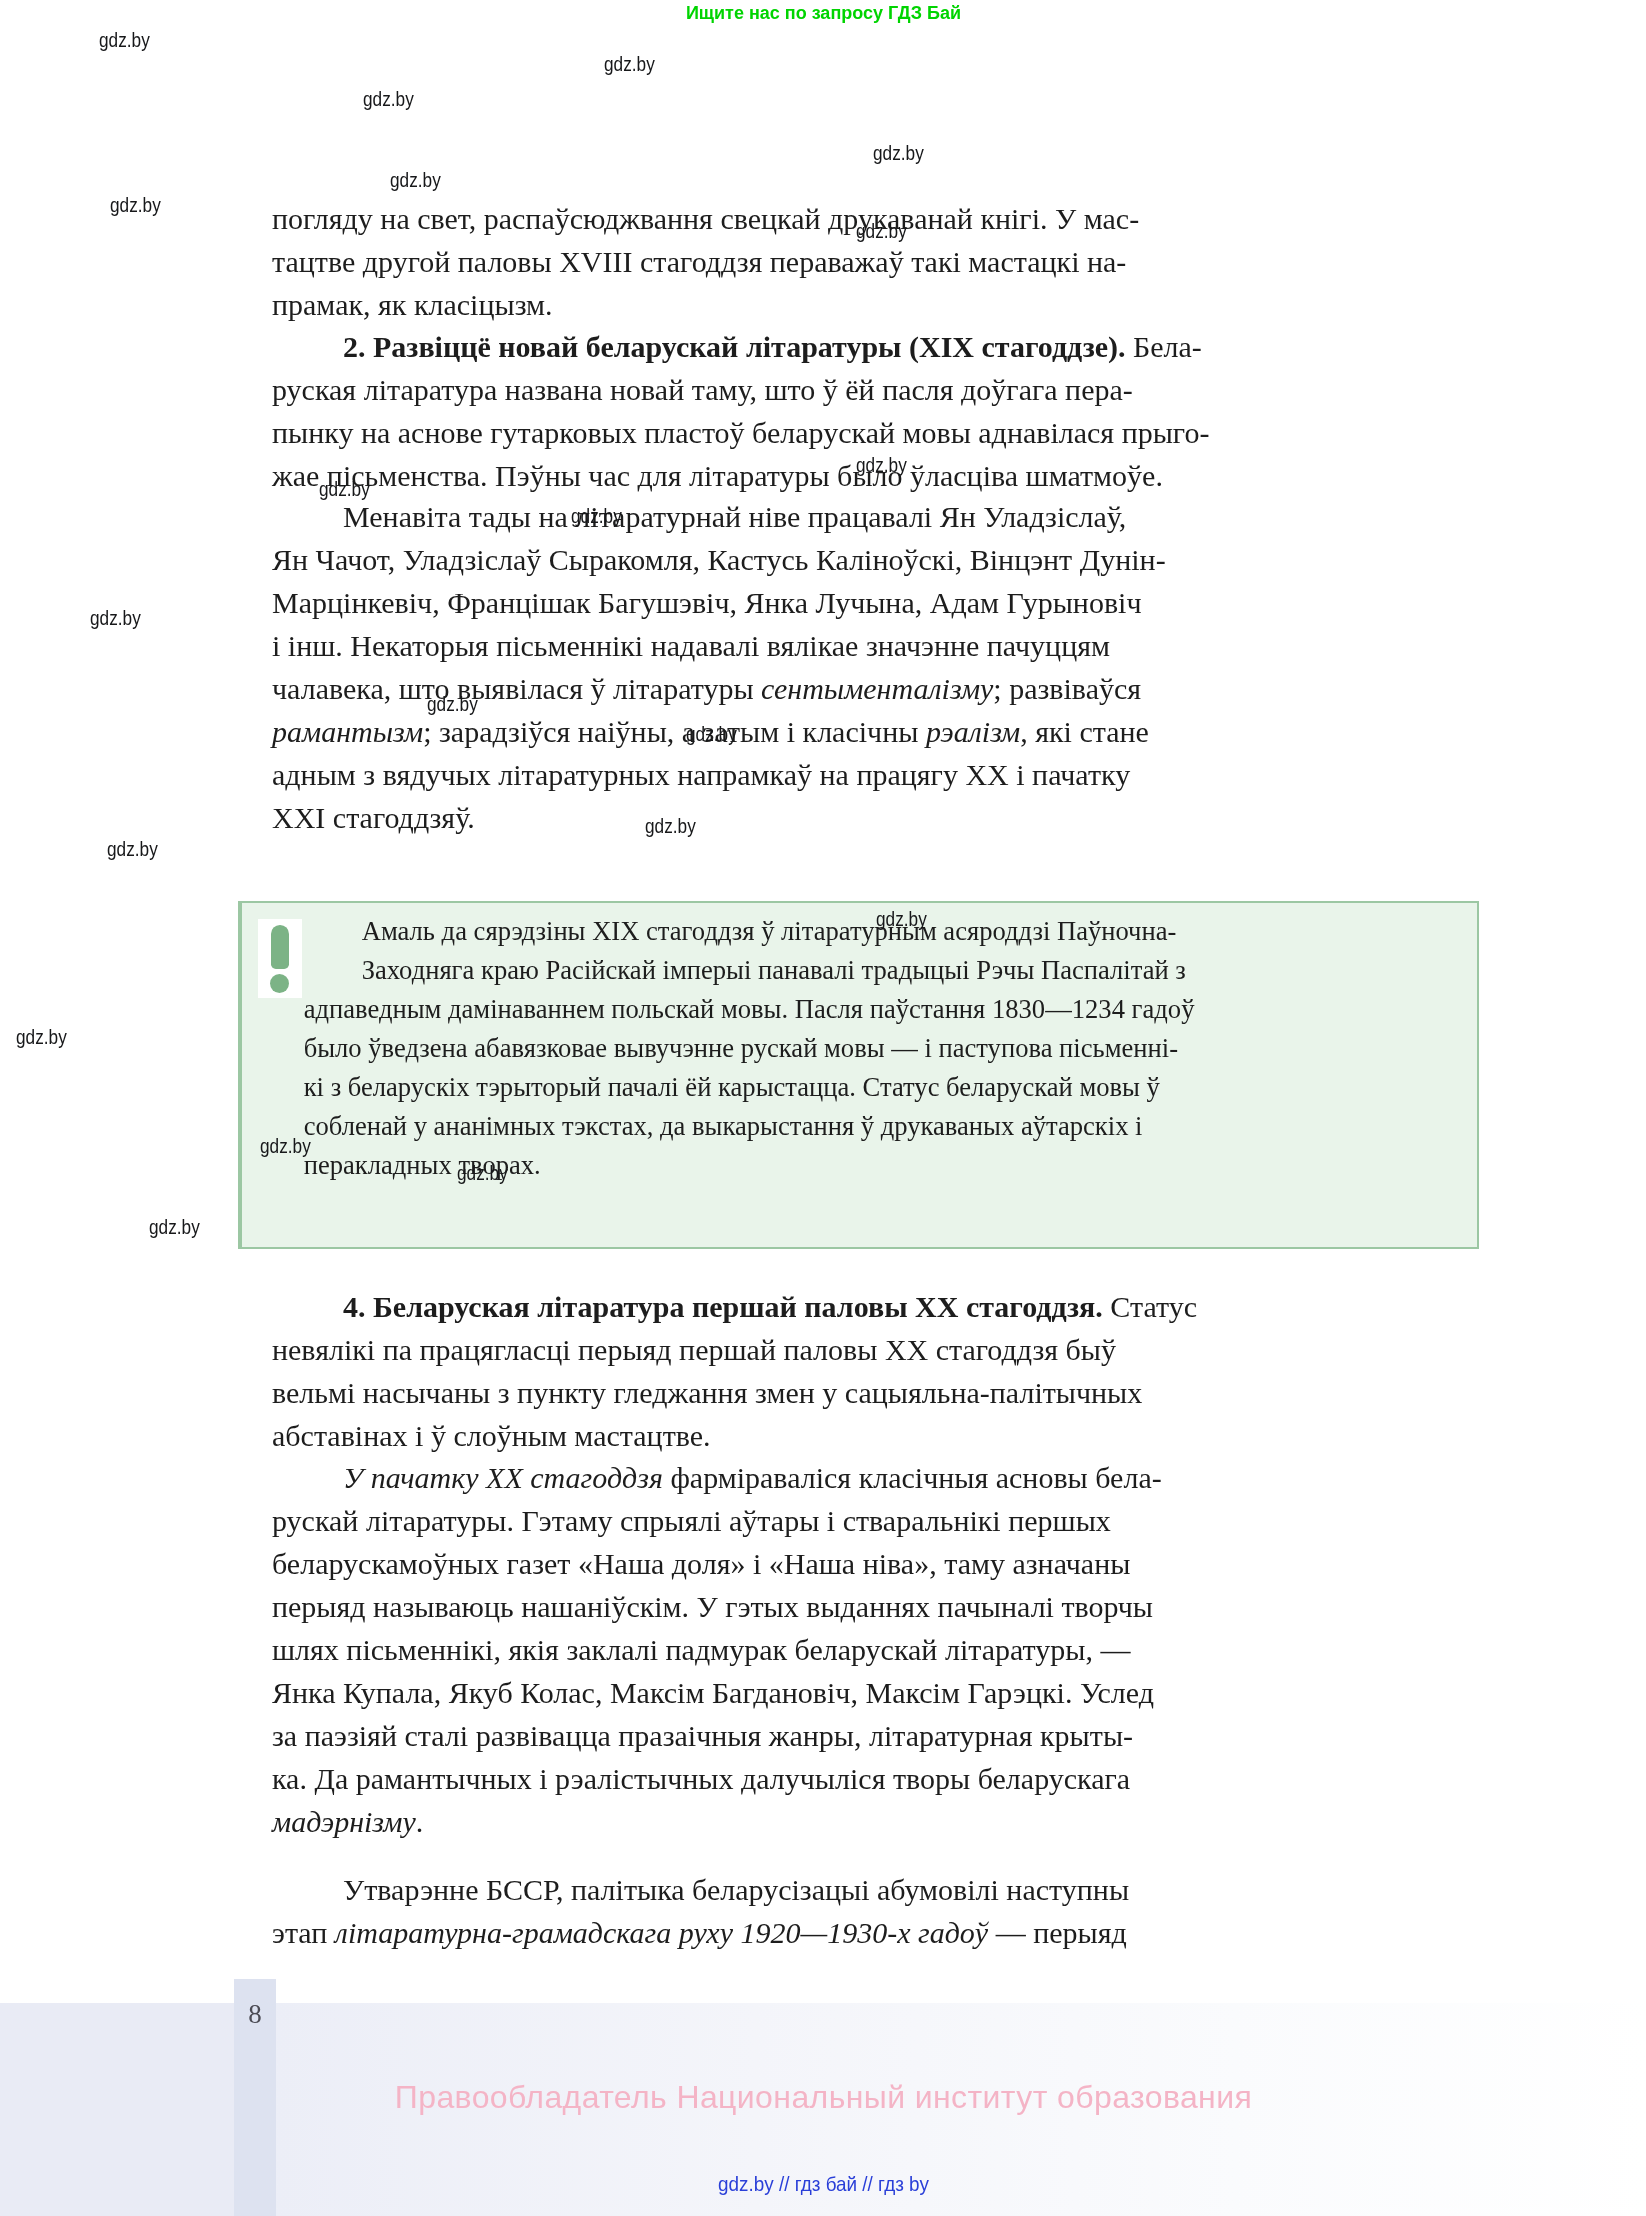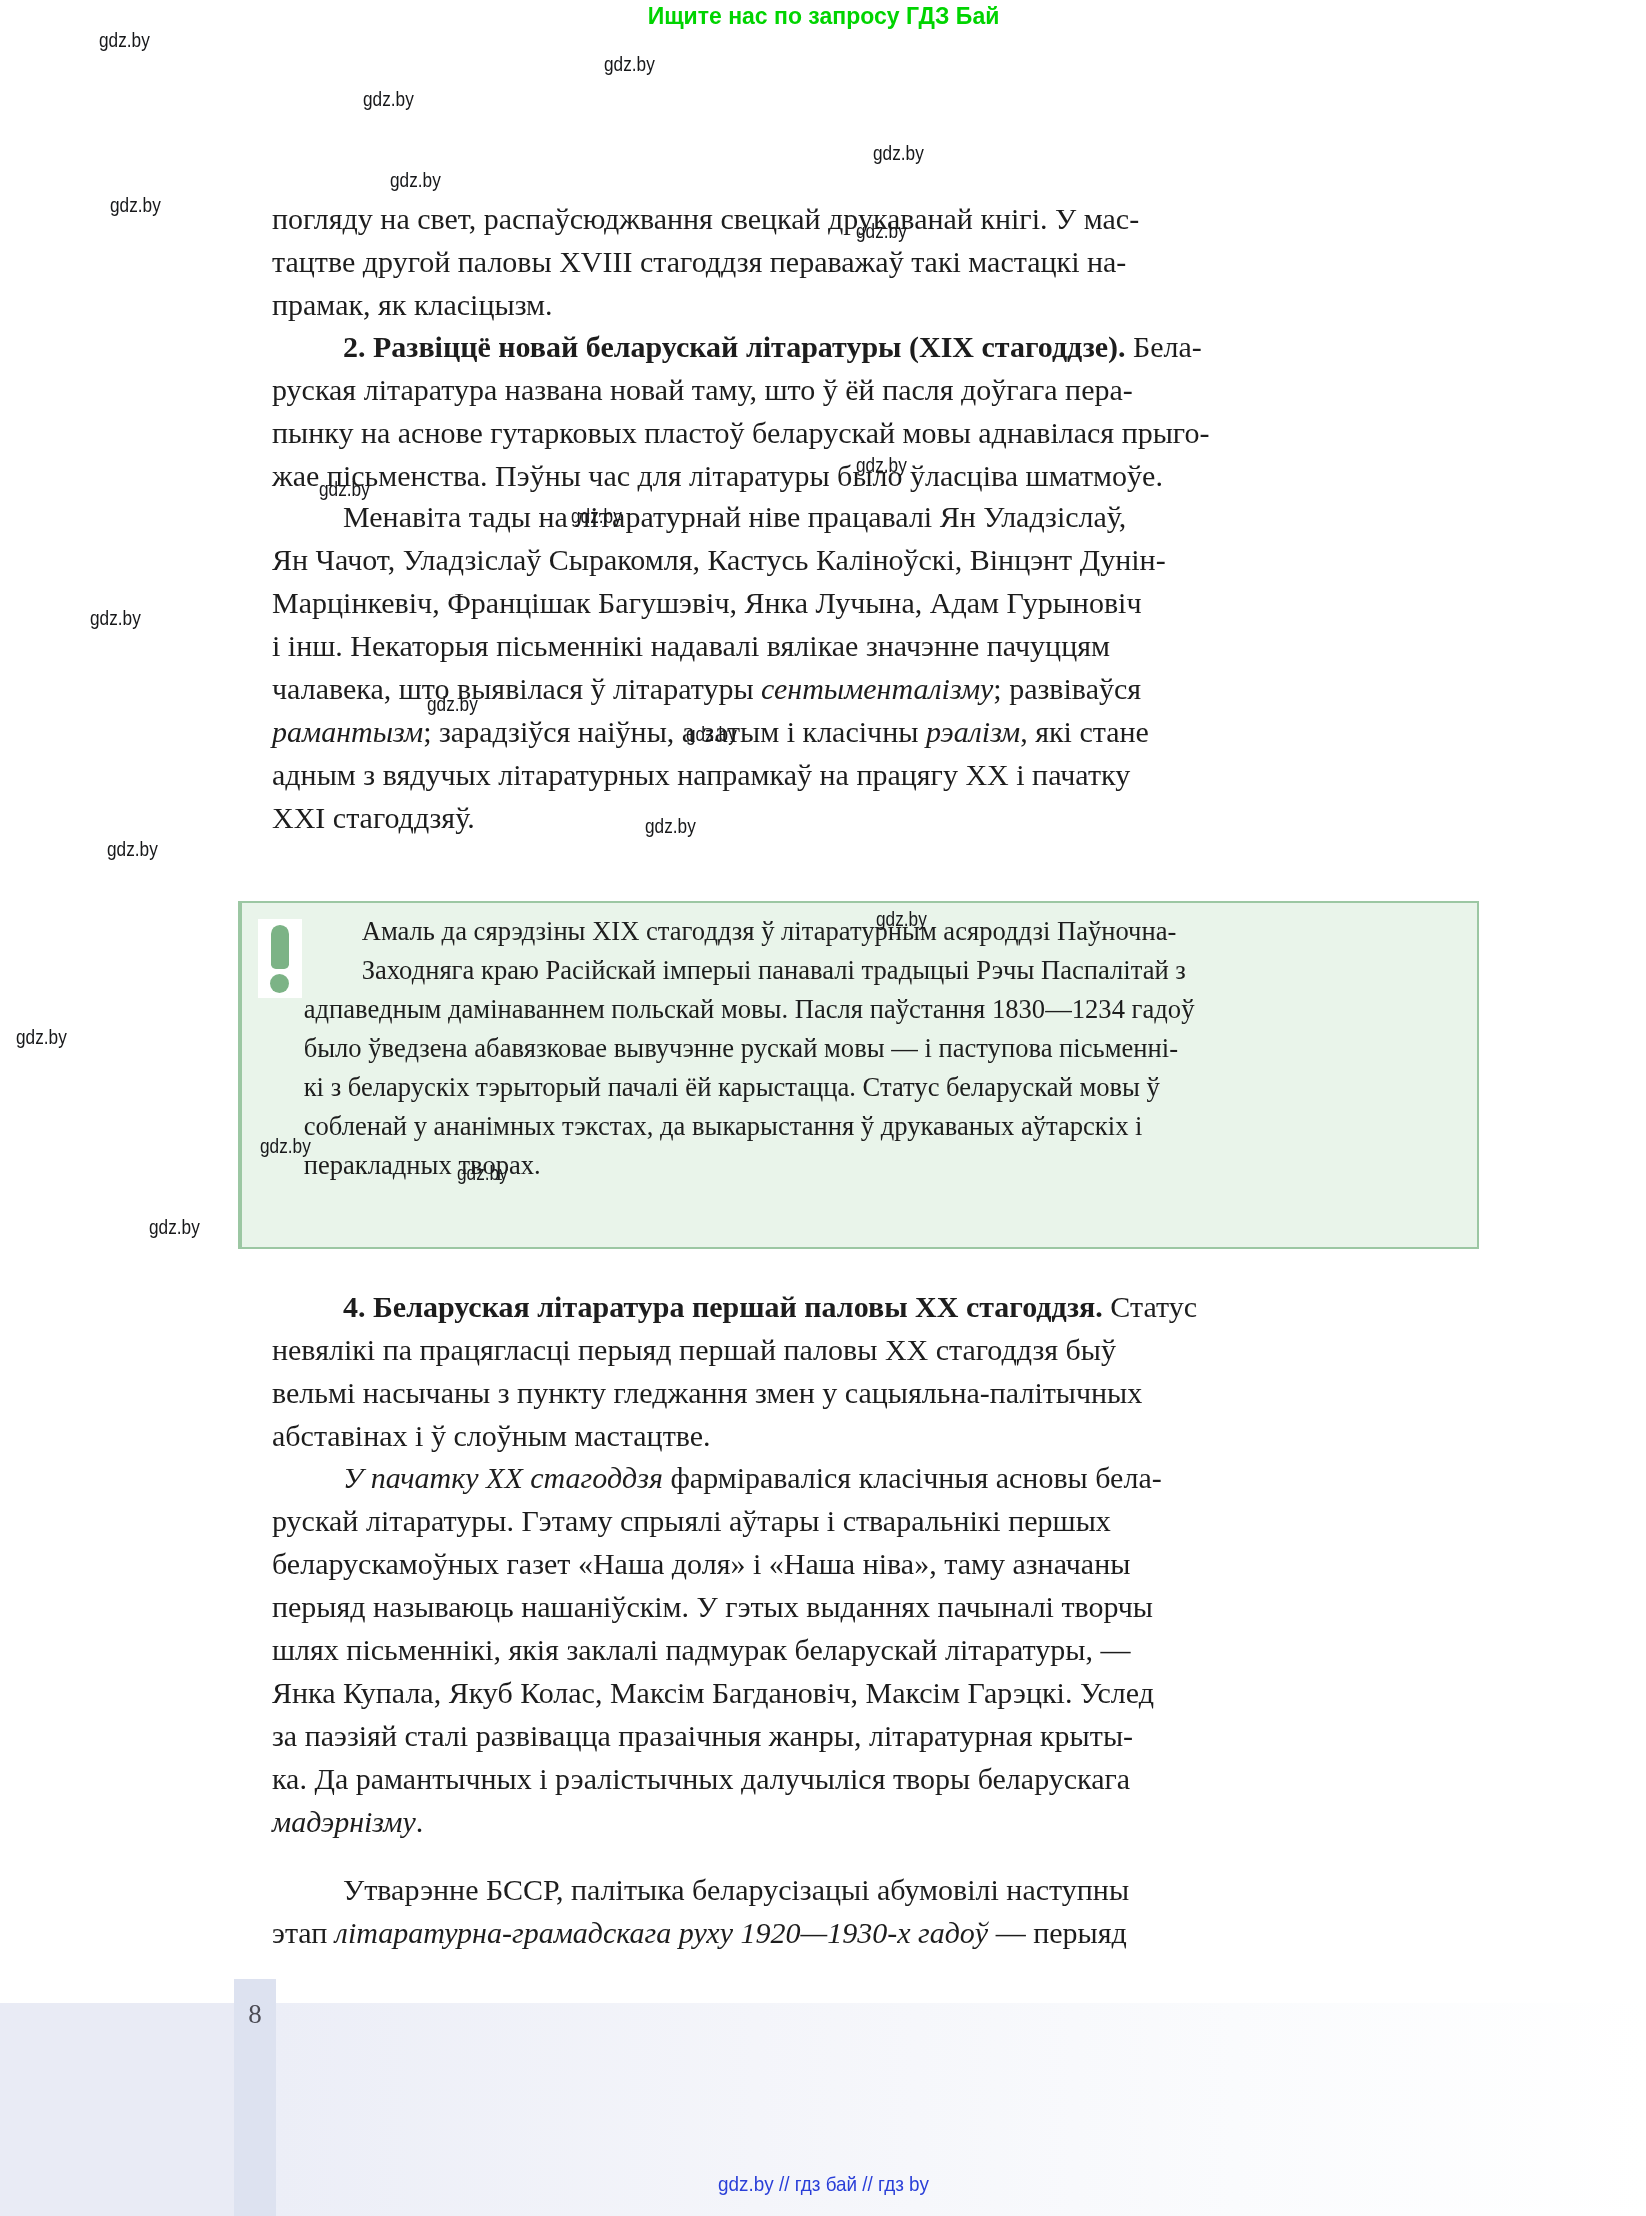--- a/index.html
+++ b/index.html
@@ -20,21 +20,21 @@
   }
 
   
   .promo-banner {
     position: absolute;
     top: 3.2px;
     left: 0;
     width: 1647px;
     text-align: center;
     font-family: "Liberation Sans", "DejaVu Sans", sans-serif;
-    font-size: 23px;
+    font-size: 18px;
     font-weight: 700;
     color: #00d400;
     letter-spacing: 0px;
   }
 
   
   .wm {
     position: absolute;
     font-family: "Liberation Sans", "DejaVu Sans", sans-serif;
     font-size: 21px;
@@ -245,20 +245,21 @@
   <div class="col" style="top:1875px;">
     <div class="ln ind">Утварэнне  БССР,  палітыка  беларусізацыі  абумовілі  наступны</div>
     <div class="ln"><span>этап </span><i class="it">літаратурна-грамадскага руху 1920—1930-х гадоў</i><span> — перыяд</span></div>
   </div>
 
   <div class="band-left"></div>
   <div class="band-fade"></div>
   <div class="band-num"></div>
   <div class="page-num">8</div>
 
+  <div class="rights">Правообладатель Национальный институт образования</div>
   <div class="footer-links">gdz.by  //  гдз бай  //  гдз by</div>
 
   <div id="wm-layer">
       <div class="wm" style="left: 99px; top: 28px;">gdz.by</div>
       <div class="wm" style="left: 604px; top: 52px;">gdz.by</div>
       <div class="wm" style="left: 363px; top: 87px;">gdz.by</div>
       <div class="wm" style="left: 873px; top: 141px;">gdz.by</div>
       <div class="wm" style="left: 390px; top: 168px;">gdz.by</div>
       <div class="wm" style="left: 110px; top: 193px;">gdz.by</div>
       <div class="wm" style="left: 856px; top: 219px;">gdz.by</div>

